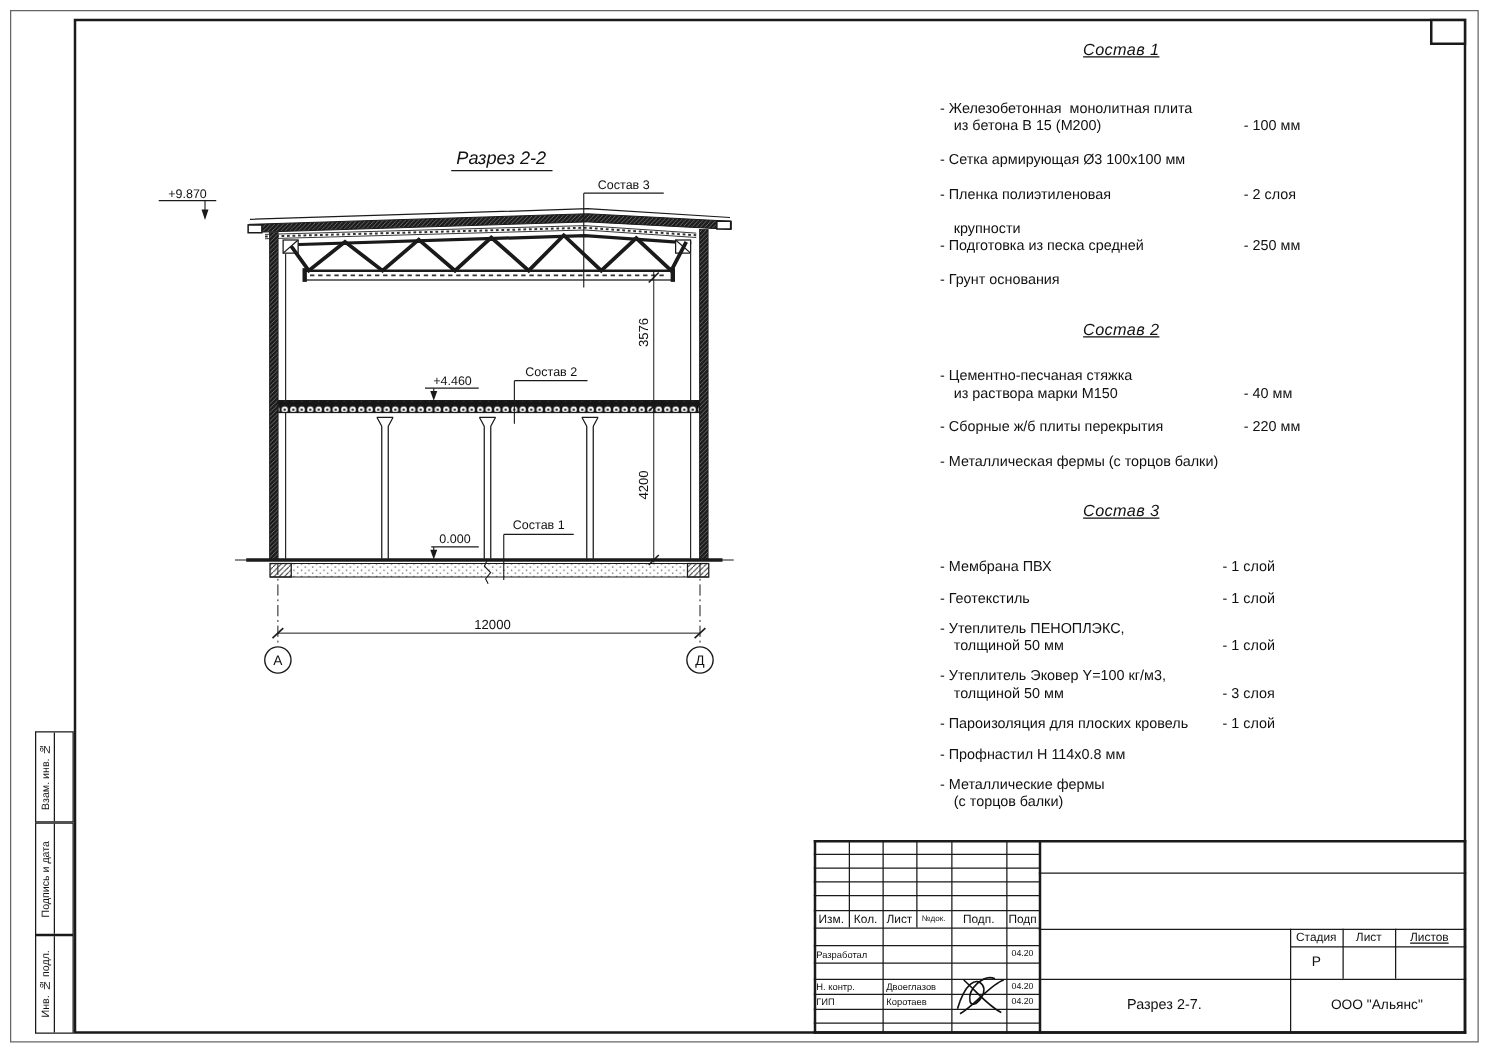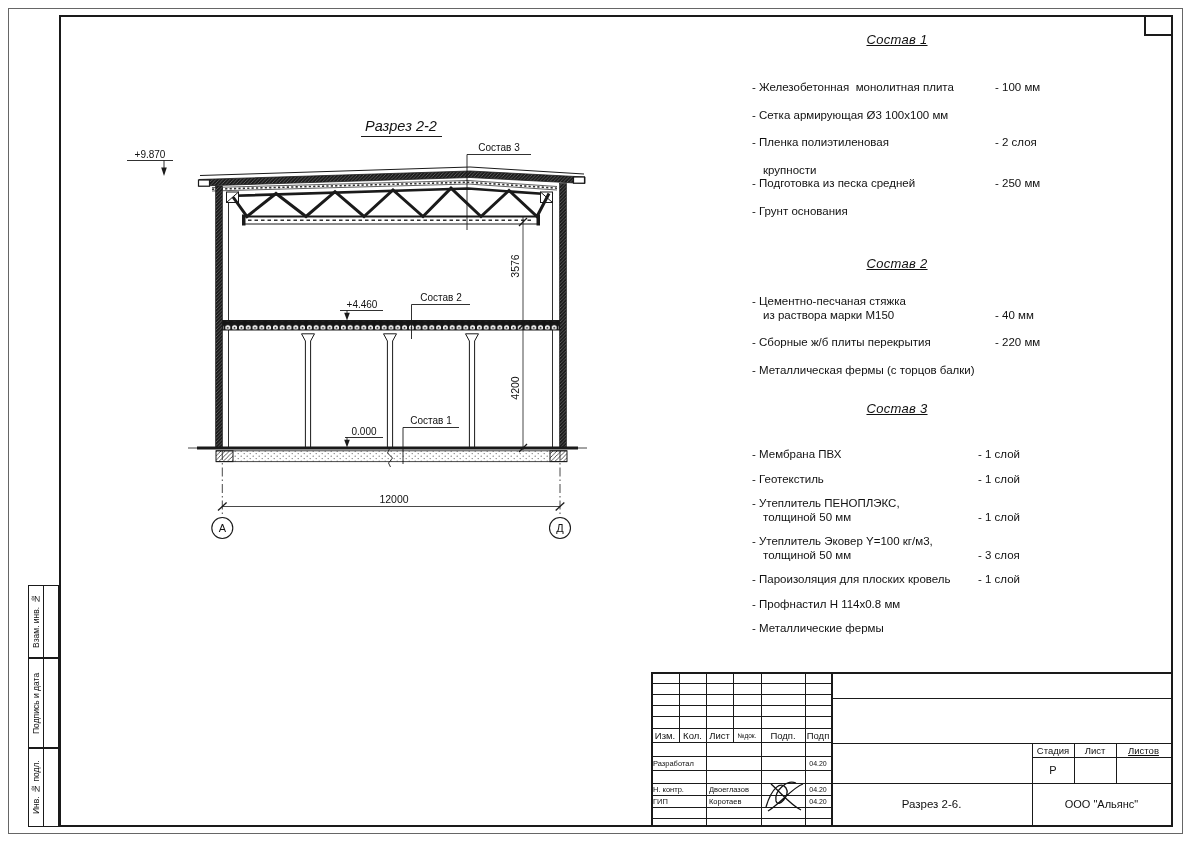--- a/index.html
+++ b/index.html
@@ -198,20 +198,21 @@
         <line x1="403" y1="427.5" x2="403" y2="464" stroke-width="0.9"></line>
       </g>
     </g>
   </svg>
 
   <div class="abs" id="comps">
       <div class="comp-group g1">
         <div class="comp-title">Состав 1</div>
         <div class="comp-item">
           <div class="comp-line">- Железобетонная  монолитная плита</div>
+          <div class="comp-line cont">из бетона В 15 (М200)</div>
           <span class="comp-value">- 100 мм</span>
         </div>
         <div class="comp-item">
           <div class="comp-line">- Сетка армирующая Ø3 100х100 мм</div>
         </div>
         <div class="comp-item">
           <div class="comp-line">- Пленка полиэтиленовая</div>
           <span class="comp-value">-  2 слоя</span>
         </div>
         <div class="comp-item">
@@ -260,20 +261,21 @@
         </div>
         <div class="comp-item">
           <div class="comp-line">- Пароизоляция для плоских кровель</div>
           <span class="comp-value">- 1 слой</span>
         </div>
         <div class="comp-item">
           <div class="comp-line">- Профнастил Н 114х0.8 мм</div>
         </div>
         <div class="comp-item">
           <div class="comp-line">- Металлические фермы</div>
+          <div class="comp-line cont">(с торцов балки)</div>
         </div>
       </div>
     </div>
 
   <div class="abs" id="titleblock">
 
     <div class="vl" style="left:0;top:0;width:2px;height:155px;"></div>
     <div class="vl" style="left:28px;top:0;width:1px;height:70px;"></div>
     <div class="vl" style="left:55px;top:0;width:1px;height:155px;"></div>
     <div class="vl" style="left:82px;top:0;width:1px;height:70px;"></div>
@@ -321,17 +323,17 @@
 
     <svg class="abs" style="left:112px;top:103px;" width="44" height="40" viewBox="0 0 44 40">
       <path d="M3,32 C9,12 18,6 23,13 C28,20 15,34 13,26 C11,16 24,4 33,8 M5,36 C16,30 30,12 40,9 M8,9 C20,20 28,30 38,35" stroke="#111" stroke-width="1.3" fill="none"></path>
     </svg>
 
     <div class="cell" style="left:381px;top:71px;width:42px;height:14px;">Стадия</div>
     <div class="cell" style="left:423px;top:71px;width:42px;height:14px;">Лист</div>
     <div class="cell" style="left:465px;top:71px;width:55px;height:14px;text-decoration:underline;">Листов</div>
     <div class="cell f11" style="left:381px;top:85px;width:42px;height:26px;">Р</div>
 
-    <div class="cell f115" style="left:180px;top:111px;width:201px;height:42px;">Разрез 2-6.</div>
+    <div class="cell f115" style="left:180px;top:111px;width:201px;height:42px;">Разрез 2-7.</div>
     <div class="cell f11" style="left:381px;top:111px;width:139px;height:42px;">ООО "Альянс"</div>
   </div>
 
 </div>
 
 </body></html>

